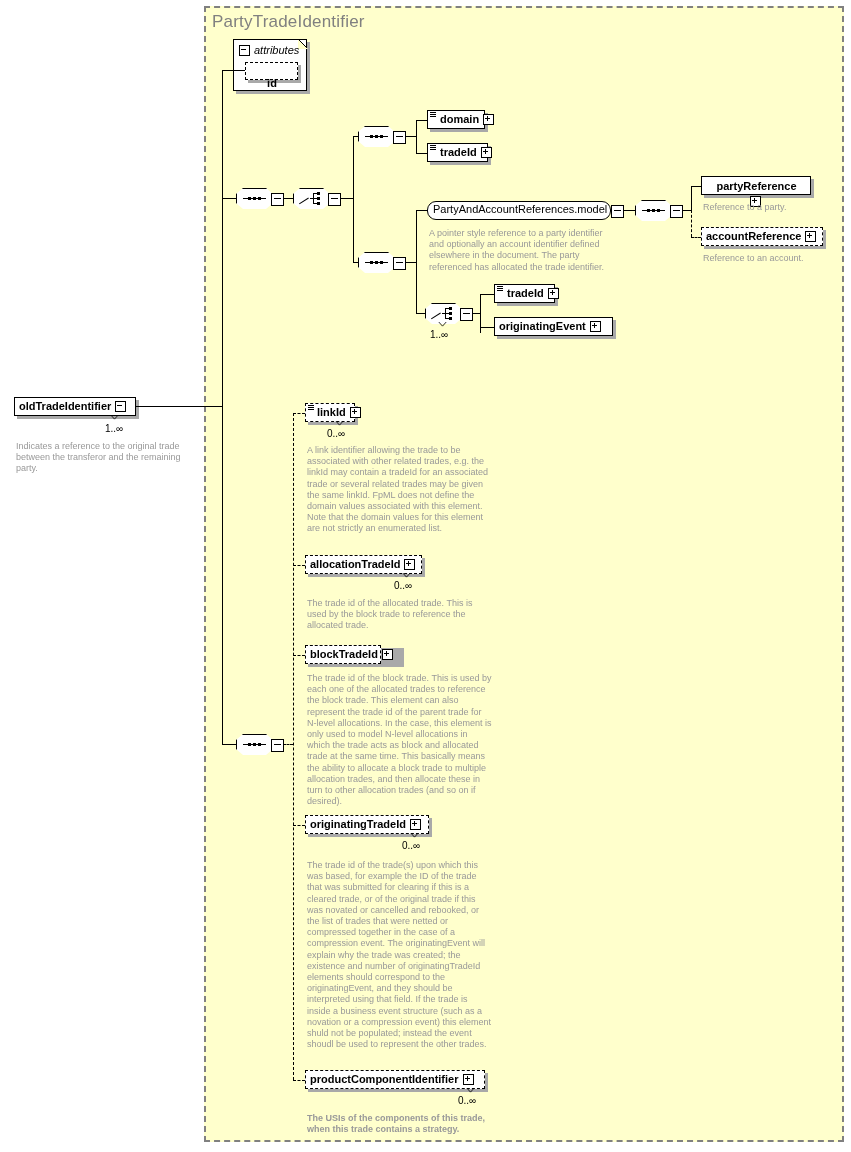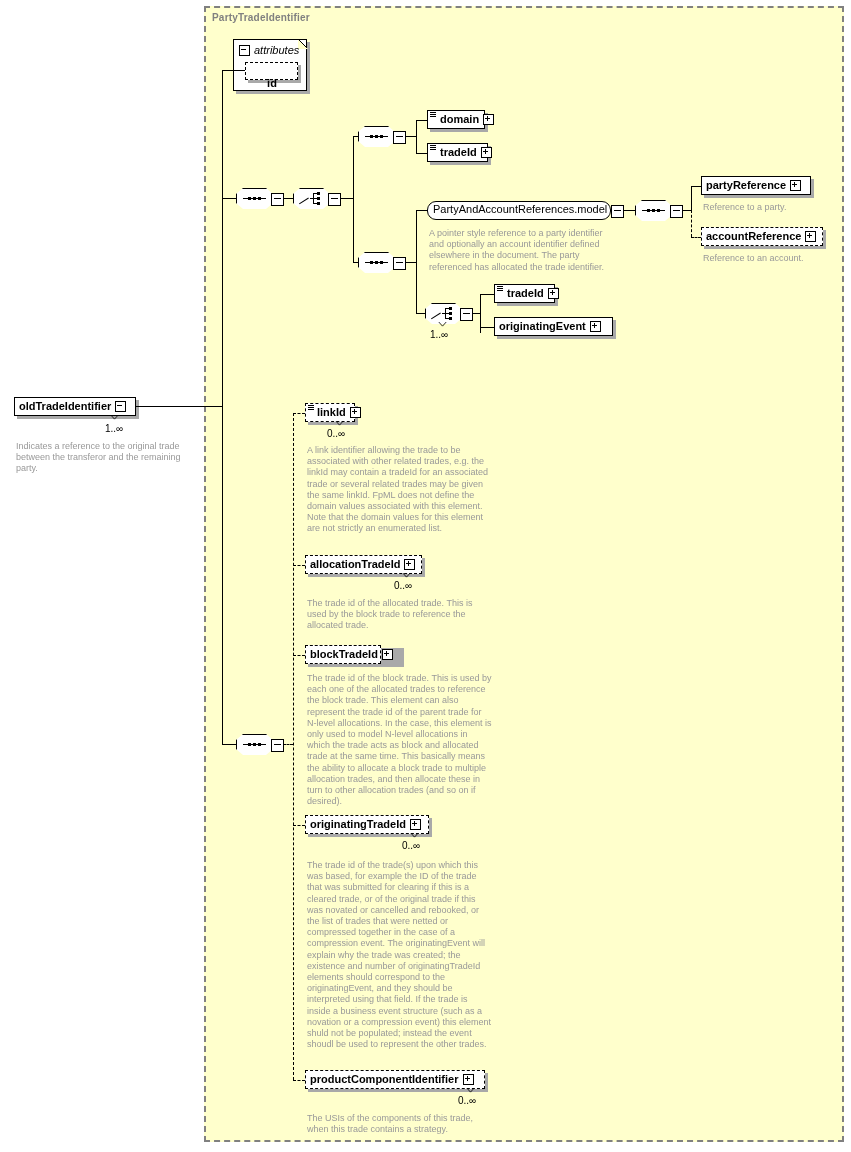--- a/index.html
+++ b/index.html
@@ -1,21 +1,21 @@
 <!DOCTYPE html>
 <html><head>
 <meta charset="utf-8">
 <style>
   html,body{margin:0;padding:0;background:#ffffff;}
   body{font-family:"Liberation Sans","DejaVu Sans",sans-serif;}
   #root{position:relative;width:851px;height:1152px;overflow:hidden;background:#fff;}
 
   
   .grp{position:absolute;background:#ffffcc;border:2px dashed #808080;box-sizing:border-box;}
-  .grp-title{position:absolute;color:#808080;font-size:10px;font-weight:bold;letter-spacing:.2px;}
+  .grp-title{position:absolute;color:#808080;font-size:17px;font-weight:normal;letter-spacing:.2px;}
 
   
   .ln{position:absolute;background:#000;}
   .lnh{height:1px;}
   .lnv{width:1px;}
   .dln{position:absolute;border:0;border-top:1px dashed #000;height:0;}
   .dlnv{position:absolute;border:0;border-left:1px dashed #000;width:0;}
 
   
   .node{position:absolute;box-sizing:border-box;background:#fff;border:1px solid #000;
@@ -238,21 +238,21 @@
   </div>
   <div class="stub" style="left:670px;top:205px;">
       <span class="sh"></span>
     </div>
   <div class="ln lnh" style="left:682px;top:210px;width:9px;"></div>
   <div class="ln lnv" style="left:691px;top:186px;height:25px;"></div>
   <div class="dlnv" style="left:691px;top:210px;height:27px;"></div>
 
   <div class="ln lnh" style="left:691px;top:186px;width:10px;"></div>
   <div class="shadow" style="left:704px;top:179px;width:110px;height:19px;"></div>
-  <div class="node" style="left:701px;top:176px;width:110px;">
+  <div class="node" style="left:701px;top:176px;width:110px;flex-direction:column;">
     <span class="lbl">partyReference</span>
     <span class="pm plus"></span>
   </div>
   <div class="doc" style="left:703px;top:202px;width:130px;">Reference to a party.</div>
 
   <div class="dln" style="left:691px;top:237px;width:10px;"></div>
   <div class="shadow" style="left:704px;top:230px;width:122px;height:19px;"></div>
   <div class="node dash" style="left:701px;top:227px;width:122px;">
     <span class="lbl">accountReference</span>
     <span class="pm plus"></span>
@@ -374,15 +374,15 @@
   <div class="dln" style="left:293px;top:1080px;width:12px;"></div>
   <div class="shadow" style="left:308px;top:1073px;width:180px;height:19px;"></div>
   <div class="node dash" style="left:305px;top:1070px;width:180px;">
     <span class="lbl">productComponentIdentifier</span>
     <span class="pm plus"></span>
   </div>
   <svg class="occarrow" style="left:466px;top:1088px;" width="11" height="6" viewBox="0 0 11 6">
       <path d="M1 0 L5.5 5 L10 0" fill="none" stroke="#000" stroke-width="1"></path>
     </svg>
   <div class="occ" style="left:458px;top:1095px;">0..∞</div>
-  <div class="doc" style="left:307px;top:1113px;width:186px;">The USIs of the components of this trade, when this trade contains a strategy.</div>
+  <div class="doc" style="left:307px;top:1113px;width:186px;font-weight:bold;">The USIs of the components of this trade, when this trade contains a strategy.</div>
 
 </div>
 
 </body></html>

